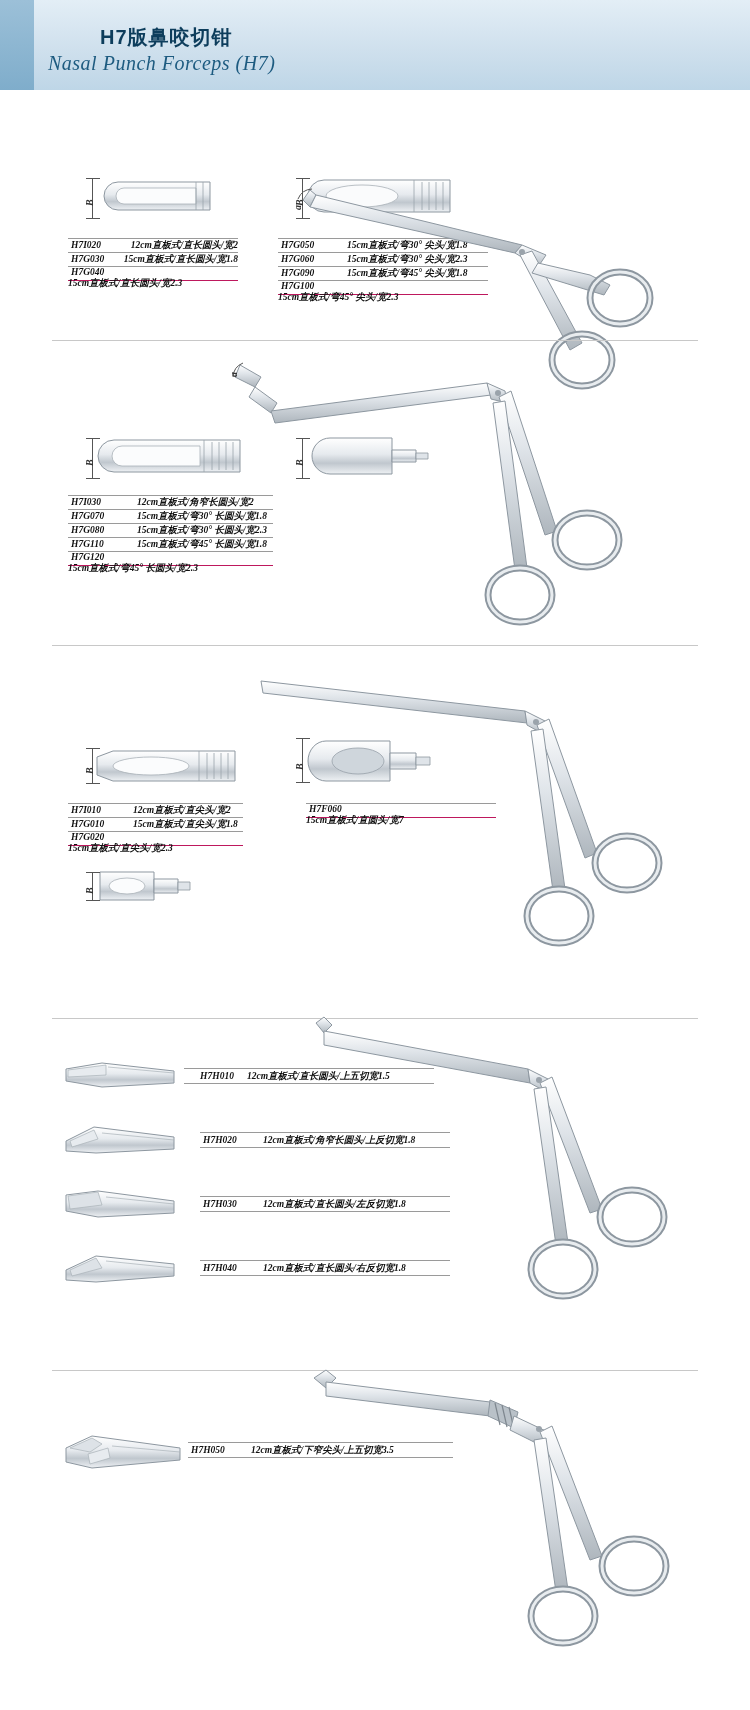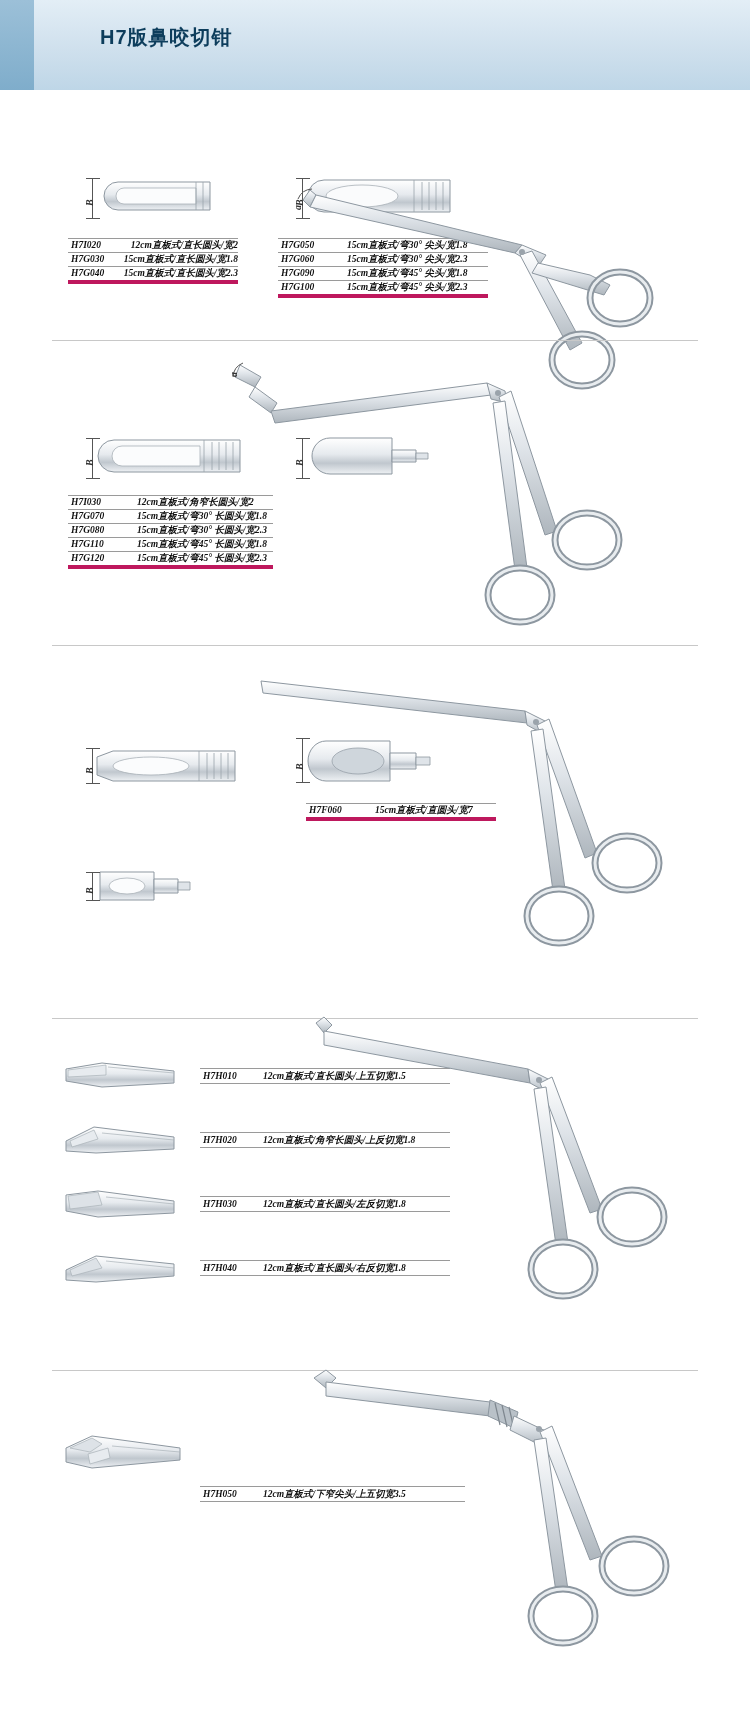--- a/index.html
+++ b/index.html
@@ -35,21 +35,21 @@
     position:absolute;left:52px;width:646px;height:1px;background:#c8c8c8;
   }
   
   .codes{position:absolute;font-family:"Liberation Serif",serif;}
   .codes .row{
     display:flex;align-items:baseline;
     border-top:1px solid #9a9a9a;
     height:13px;
     font-size:9.5px;font-style:italic;font-weight:bold;color:#111;
   }
-  .codes .row:last-child{border-bottom:4px solid #be185d;}
+  .codes .row:last-child{border-bottom:1px solid #be185d;flex-direction:column;}
   .codes .code{width:62px;padding-left:3px;}
   .codes .desc{flex:1;white-space:nowrap;}
   .codes.wide .code{width:66px;}
 
   
   .coderow{
     position:absolute;
     font-family:"Liberation Serif",serif;
     font-size:9.5px;font-style:italic;font-weight:bold;color:#111;
     border-top:1px solid #9a9a9a;border-bottom:1px solid #9a9a9a;
@@ -74,20 +74,21 @@
     transform:rotate(-90deg);transform-origin:left top;
   }
   svg{display:block;overflow:visible;}
 </style>
 </head>
 <body>
 
 <div id="header">
   <div class="bar-left"></div>
   <div class="title-cn">H7版鼻咬切钳</div>
+  <div class="title-en">Nasal Punch Forceps (H7)</div>
 </div>
 
 <div class="sec" style="top:90px;height:250px;">
 
   <svg style="position:absolute;left:100px;top:80px;" width="140" height="50">
     <defs>
       <linearGradient id="g1" x1="0" y1="0" x2="0" y2="1">
         <stop offset="0%" stop-color="#ffffff"></stop>
           <stop offset="45%" stop-color="#e6eaee"></stop>
         <stop offset="70%" stop-color="#c0c7ce"></stop>
@@ -272,20 +273,34 @@
     <line x1="126" y1="10" x2="126" y2="36" stroke="#9aa3ab" stroke-width=".8"></line>
     <line x1="133" y1="10" x2="133" y2="36" stroke="#9aa3ab" stroke-width=".8"></line>
   </svg>
   <div class="dim" style="left:82px;top:100px;">
     <div class="vline" style="left:10px;top:0;height:35px;"></div>
     <div class="hline" style="left:4px;top:0;width:14px;"></div>
     <div class="hline" style="left:4px;top:35px;width:14px;"></div>
     <div class="blabel" style="left:2px;top:26px;">B</div>
   </div>
 
+  <div class="codes" style="left:68px;top:155px;width:175px;">
+    <div class="row">
+      <span class="code">H7I010</span>
+      <span class="desc">12cm直板式/直尖头/宽2</span>
+    </div>
+    <div class="row">
+      <span class="code">H7G010</span>
+      <span class="desc">15cm直板式/直尖头/宽1.8</span>
+    </div>
+    <div class="row">
+      <span class="code">H7G020</span>
+      <span class="desc">15cm直板式/直尖头/宽2.3</span>
+    </div>
+  </div>
 
   <svg style="position:absolute;left:98px;top:218px;" width="110" height="40">
     <path d="M2,6 L56,6 L56,34 L2,34 Z" fill="url(#g1)" stroke="#8d97a0" stroke-width="1"></path>
     <ellipse cx="29" cy="20" rx="18" ry="8" fill="#fbfcfd" stroke="#a9b1b8" stroke-width=".8"></ellipse>
     <path d="M56,13 L80,13 L80,27 L56,27 Z" fill="url(#g1)" stroke="#8d97a0" stroke-width="1"></path>
     <path d="M80,16 L92,16 L92,24 L80,24 Z" fill="#dfe4e9" stroke="#8d97a0" stroke-width=".8"></path>
   </svg>
   <div class="dim" style="left:82px;top:224px;">
     <div class="vline" style="left:10px;top:0;height:28px;"></div>
     <div class="hline" style="left:4px;top:0;width:14px;"></div>
@@ -345,21 +360,21 @@
     <path d="M4,10 L36,6 L112,16 L112,28 L36,32 L4,26 Z" fill="url(#g1)" stroke="#8d97a0" stroke-width="1"></path>
     <path d="M6,11 L36,7 L40,20 L8,24 Z" fill="#dde2e7" stroke="#a9b1b8" stroke-width=".7"></path>
     <line x1="44" y1="12" x2="112" y2="19" stroke="#a9b1b8" stroke-width=".7"></line>
   </svg>
   <svg style="position:absolute;left:62px;top:228px;" width="120" height="42">
     <path d="M4,22 L34,8 L112,16 L112,28 L34,34 L4,32 Z" fill="url(#g1)" stroke="#8d97a0" stroke-width="1"></path>
     <path d="M8,22 L34,10 L40,20 L10,28 Z" fill="#dde2e7" stroke="#a9b1b8" stroke-width=".7"></path>
     <line x1="44" y1="13" x2="112" y2="20" stroke="#a9b1b8" stroke-width=".7"></line>
   </svg>
 
-  <div class="coderow" style="left:200px;top:48px;width:250px;">
+  <div class="coderow" style="left:184px;top:48px;width:250px;text-align:center;">
     <span class="code">H7H010</span>
     <span class="desc">12cm直板式/直长圆头/上五切宽1.5</span>
   </div>
   <div class="coderow" style="left:200px;top:112px;width:250px;">
     <span class="code">H7H020</span>
     <span class="desc">12cm直板式/角窄长圆头/上反切宽1.8</span>
   </div>
   <div class="coderow" style="left:200px;top:176px;width:250px;">
     <span class="code">H7H030</span>
     <span class="desc">12cm直板式/直长圆头/左反切宽1.8</span>
@@ -387,21 +402,21 @@
 
 <div class="sec" style="top:1370px;height:330px;">
 
   <svg style="position:absolute;left:62px;top:60px;" width="130" height="45">
     <path d="M4,18 L30,6 L118,18 L118,30 L30,38 L4,32 Z" fill="url(#g1)" stroke="#8d97a0" stroke-width="1"></path>
     <path d="M8,18 L30,8 L40,14 L28,22 Z" fill="#dde2e7" stroke="#a9b1b8" stroke-width=".7"></path>
     <path d="M26,24 L46,18 L48,28 L28,34 Z" fill="#e7ebef" stroke="#a9b1b8" stroke-width=".7"></path>
     <line x1="50" y1="16" x2="118" y2="22" stroke="#a9b1b8" stroke-width=".7"></line>
   </svg>
 
-  <div class="coderow" style="left:200px;top:72px;width:265px;margin-top:44px;">
+  <div class="coderow" style="left:188px;top:72px;width:265px;">
     <span class="code">H7H050</span>
     <span class="desc">12cm直板式/下窄尖头/上五切宽3.5</span>
   </div>
 
   <svg style="position:absolute;left:290px;top:-50px;" width="430" height="330">
     <path d="M24,58 L36,50 L46,58 L36,68 Z" fill="url(#shaft1)" stroke="#8d97a0" stroke-width="1"></path>
     <path d="M36,62 L200,82 L200,96 L36,76 Z" fill="url(#shaft1)" stroke="#8d97a0" stroke-width="1"></path>
     <path d="M200,80 L228,92 L224,108 L198,96 Z" fill="#b9c1c8" stroke="#8d97a0" stroke-width="1"></path>
     <path d="M205,83 L210,105 M212,85 L217,107 M219,87 L224,109" stroke="#7e878f" stroke-width="1.2"></path>
     <path d="M224,96 L258,112 L252,126 L220,110 Z" fill="url(#shaft1)" stroke="#8d97a0" stroke-width="1"></path>

